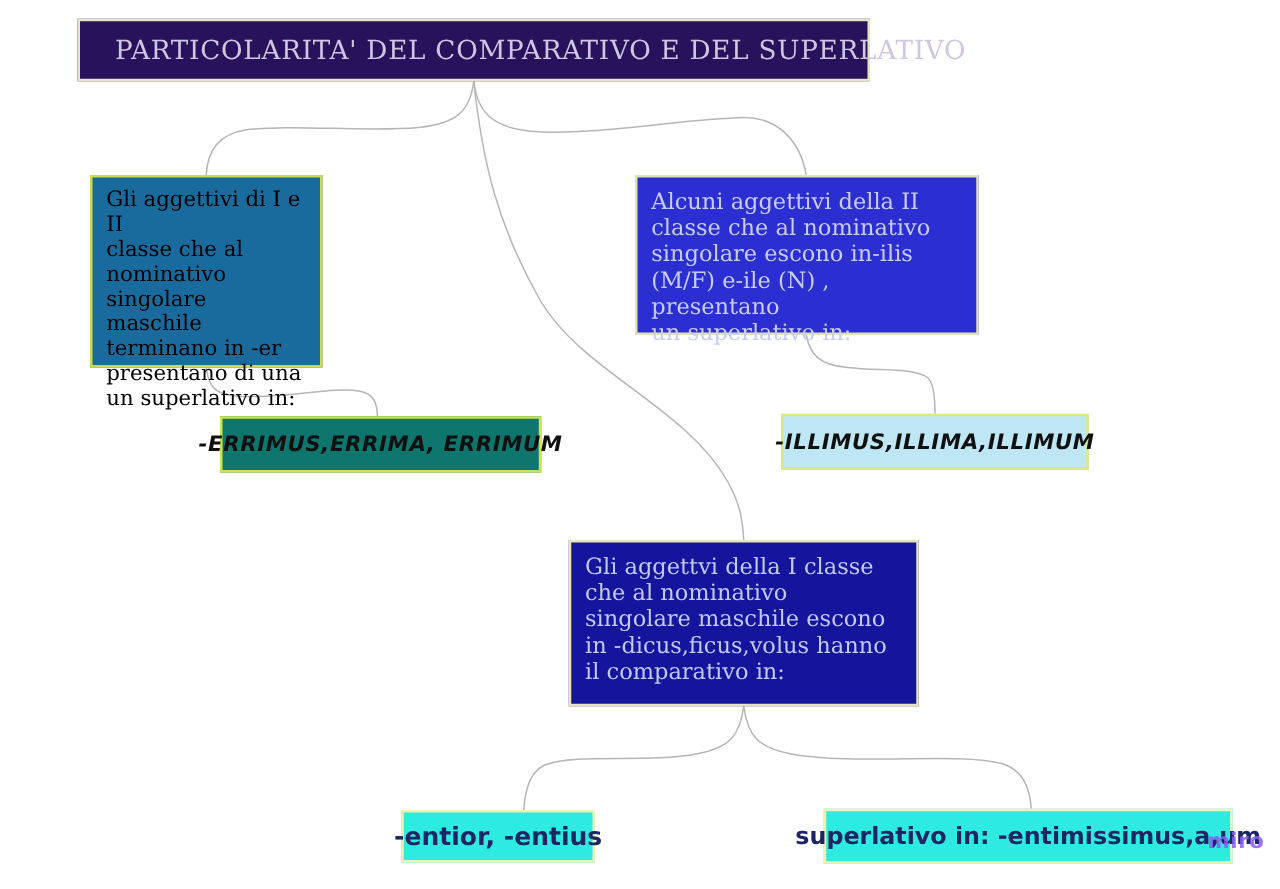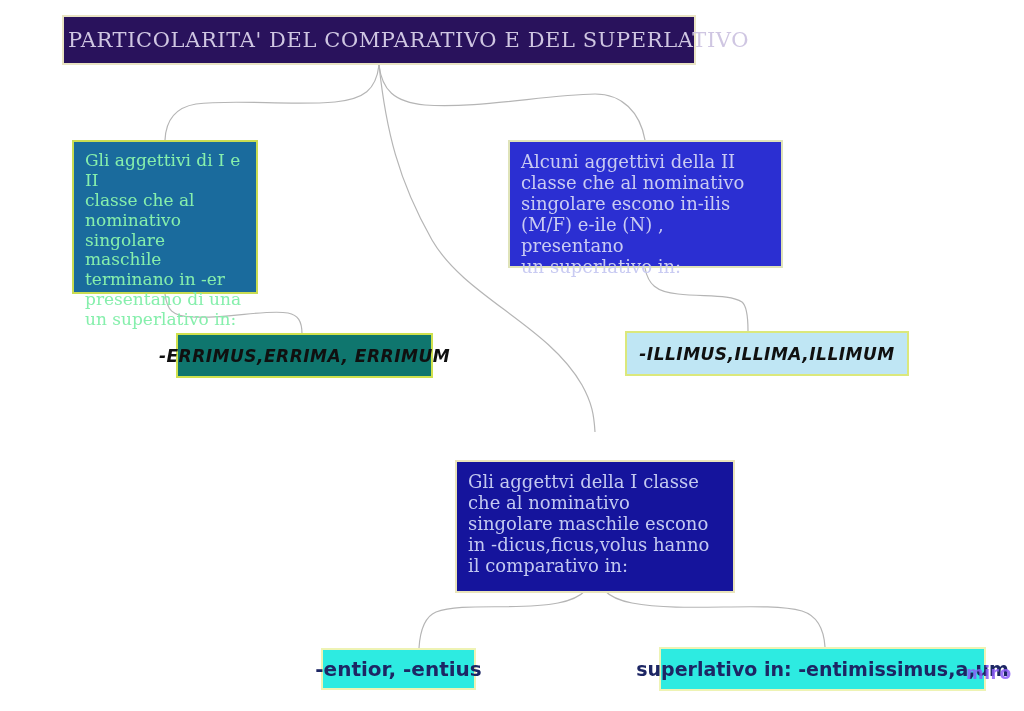--- a/index.html
+++ b/index.html
@@ -11,57 +11,57 @@
   .canvas{position:absolute;inset:0;}
   svg.connectors{position:absolute;left:0;top:0;pointer-events:none;}
   svg.connectors path{fill:none;stroke:#b5b5b5;stroke-width:1.2;}
 
   .node{position:absolute;box-sizing:border-box;}
 
   .title-box{
     left:62px;top:15px;width:634px;height:50px;
     background:#29125c;border:2px solid #e9e4c3;
     color:#cfc6e2;font-size:21px;letter-spacing:0.6px;
-    display:flex;align-items:center;padding:0 4px;
+    display:flex;align-items:center;padding:0 28px;
     white-space:nowrap;
   }
 
   .text-node{
     white-space:pre-line;
     padding:9px 11px;
     line-height:1.17;
   }
   .teal-box{
     left:72px;top:140px;width:186px;height:154px;
     background:#1a6b9d;border:2px solid #c9dc52;
-    color:#86efac;font-size:17px;
+    color:#000000;font-size:17px;
   }
   .blue-box{
     left:508px;top:140px;width:275px;height:128px;
     background:#2b2fd2;border:2px solid #dfe3b9;
     color:#c9cbf2;font-size:18px;
   }
   .navy-box{
     left:455px;top:432px;width:280px;height:133px;
     background:#15149c;border:2px solid #e9e4bb;
-    color:#c3c9f0;font-size:18px;margin-top:28px;
+    color:#c3c9f0;font-size:18px;
   }
 
   .marker-box{
     display:flex;align-items:center;justify-content:center;
     font-family:"DejaVu Sans","Liberation Sans",sans-serif;
     font-weight:700;font-style:italic;color:#101010;
     letter-spacing:0.5px;white-space:nowrap;
   }
   .green-box{
     left:176px;top:333px;width:257px;height:45px;
     background:#0f766e;border:2px solid #cfe14d;font-size:17px;
   }
   .lightcyan-box{
-    left:625px;top:331px;width:284px;height:45px;
+    left:625px;top:331px;width:246px;height:45px;
     background:#bfe6f4;border:2px solid #dbe87c;font-size:17px;
   }
 
   .cyan-box{
     display:flex;align-items:center;justify-content:center;
     background:#2debe1;border:2px solid #eef3b4;
     font-family:"DejaVu Sans","Liberation Sans",sans-serif;
     font-weight:700;font-style:normal;color:#1d2664;
     white-space:nowrap;
   }

